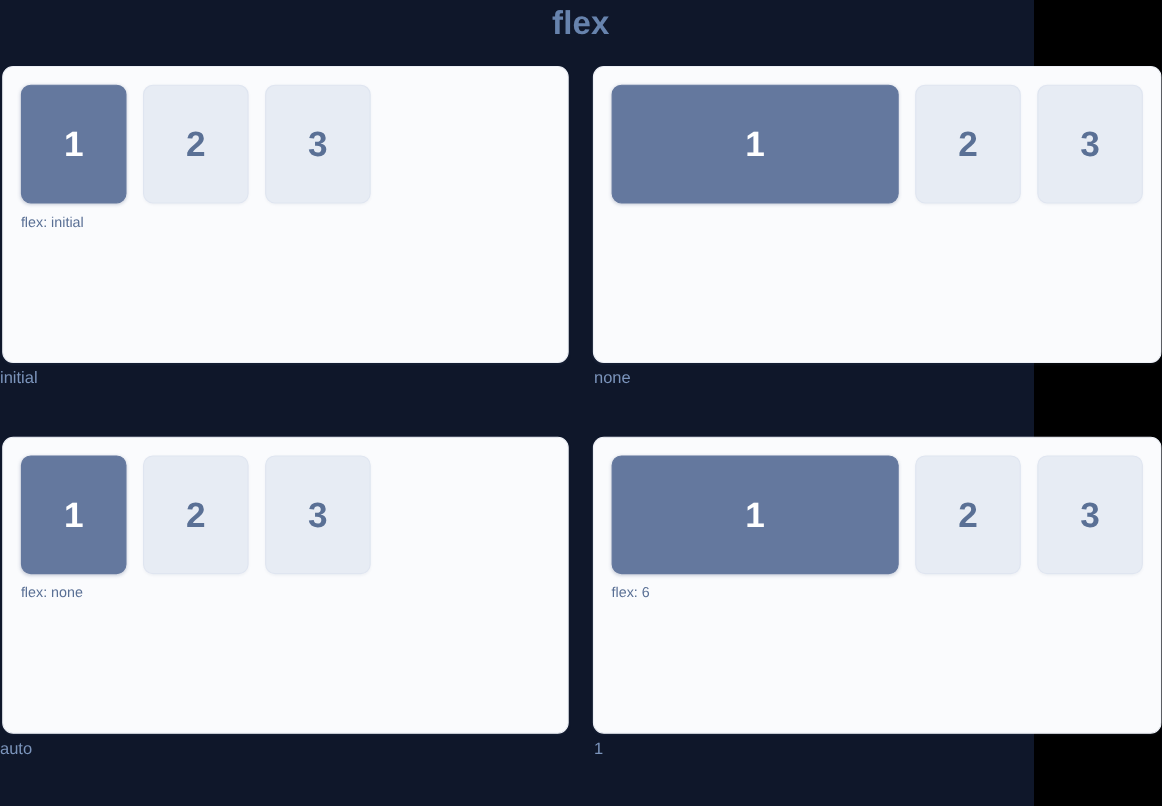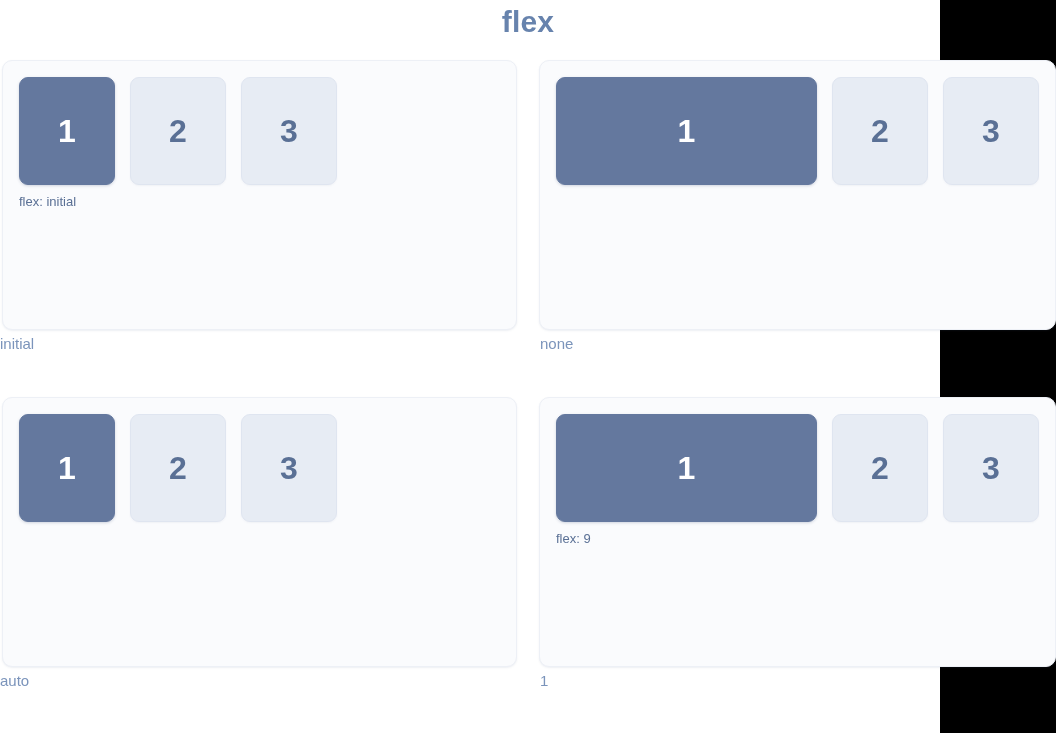--- a/index.html
+++ b/index.html
@@ -10,21 +10,21 @@
     width: 1056px;
     height: 733px;
     overflow: hidden;
     font-family: "Liberation Sans", sans-serif;
   }
 
   #page {
     position: relative;
     width: 940px;
     height: 733px;
-    background: #ffffff;
+    background: #0f172a;
   }
 
   
   .page-title {
     position: absolute;
     top: 4px;
     left: 0;
     width: 1056px;
     text-align: center;
     font-size: 30px;
@@ -169,36 +169,37 @@
           <div class="box target v-none">
             <span>1</span>
           </div>
           <div class="box">
             <span>2</span>
           </div>
           <div class="box">
             <span>3</span>
           </div>
         </div>
+        <div class="panel-note">flex: none</div>
       </div>
       <div class="cell-caption">auto</div>
     </div>
 
     <div class="demo-cell right">
       <div class="panel">
         <div class="flex-row">
           <div class="box target v-one">
             <span>1</span>
           </div>
           <div class="box">
             <span>2</span>
           </div>
           <div class="box">
             <span>3</span>
           </div>
         </div>
-        <div class="panel-note">flex: 9</div>
+        <div class="panel-note">flex: 6</div>
       </div>
       <div class="cell-caption">1</div>
     </div>
 
   </div>
 </div>
 
 </body></html>

